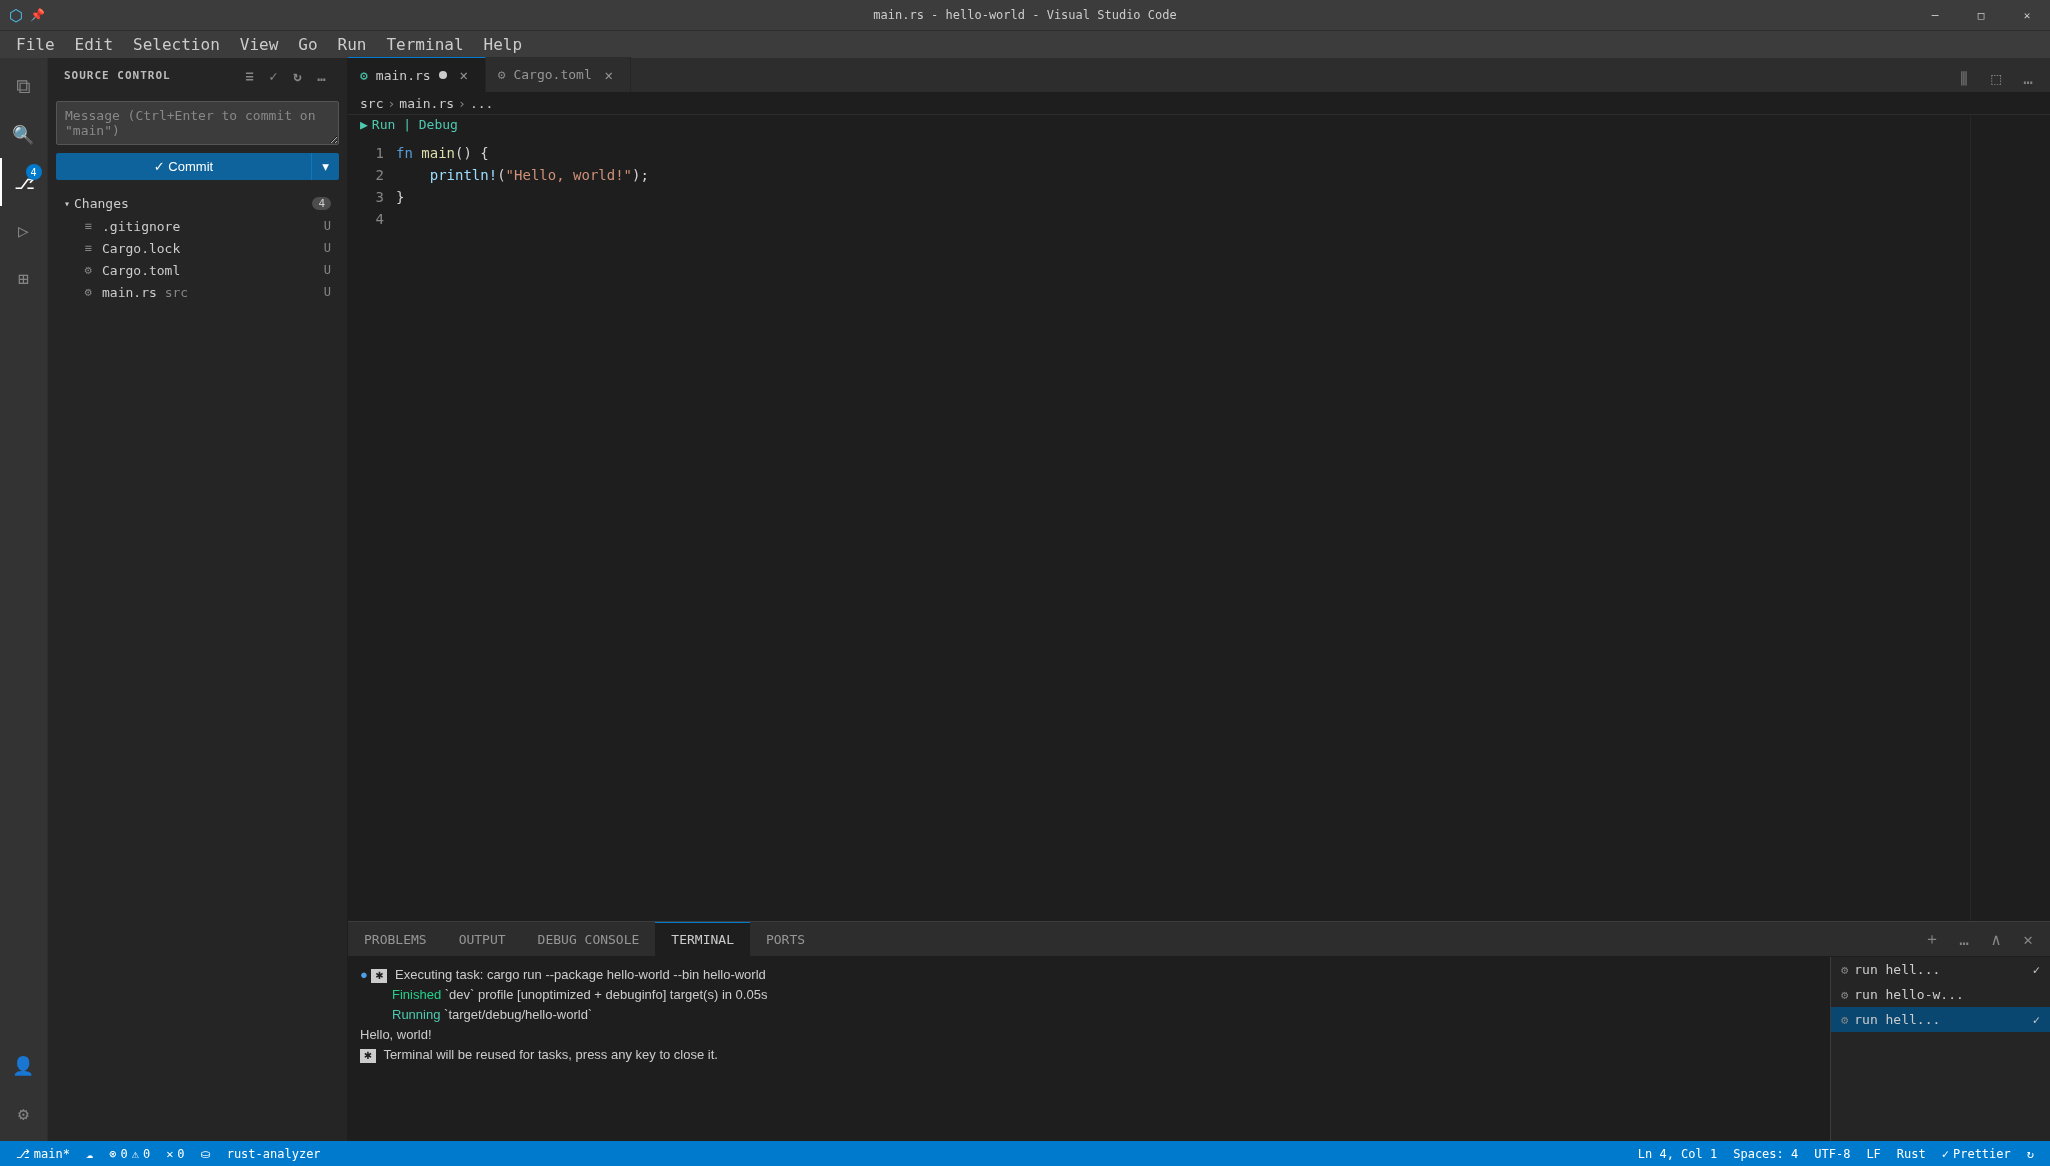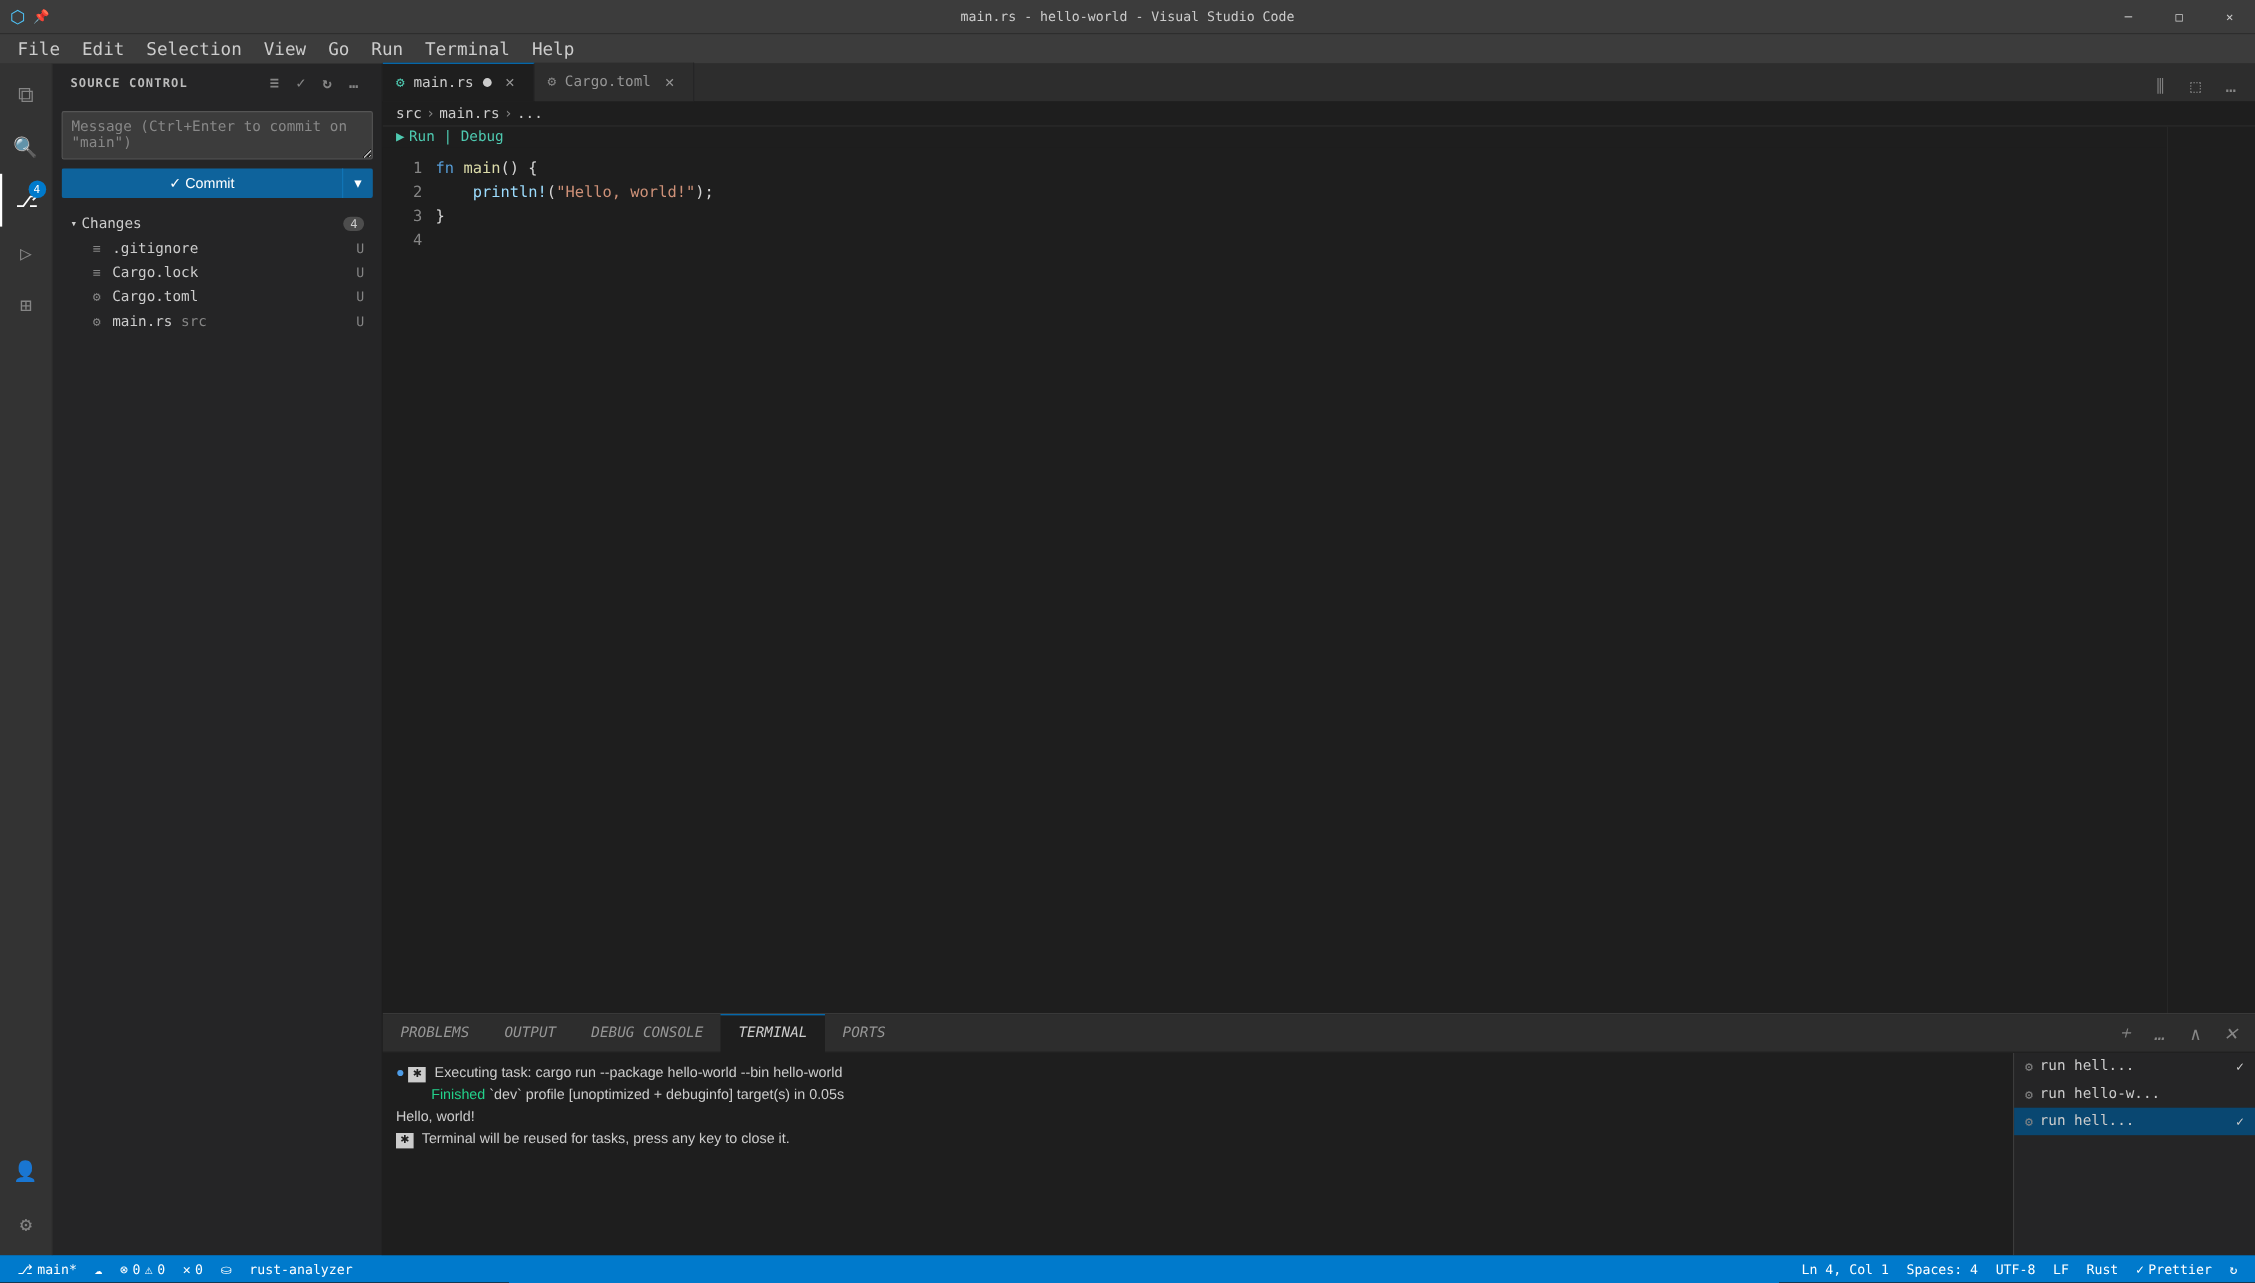--- a/index.html
+++ b/index.html
@@ -387,21 +387,20 @@
       border-top: 1px solid #3c3c3c;
       display: flex;
       flex-direction: column;
     }
     .terminal-tabs {
       height: 35px;
       background: #2d2d2d;
       display: flex;
       align-items: center;
       border-bottom: 1px solid #1e1e1e;
-      font-style: italic;
     }
     .terminal-tab {
       padding: 0 16px;
       height: 35px;
       display: flex;
       align-items: center;
       font-size: 13px;
       color: #969696;
       cursor: pointer;
     }
@@ -688,20 +687,24 @@
           <div class="terminal-content">
             <div>
               <span class="term-bullet">●</span>
               <span class="term-task-icon">✱</span>
               <span>Executing task: cargo run --package hello-world --bin hello-world</span>
             </div>
             <div style="margin-left:32px;">
               <span class="term-cyan">Finished</span>
               <span> `dev` profile [unoptimized + debuginfo] target(s) in 0.05s</span>
             </div>
+            <div style="margin-left:32px;">
+              <span class="term-green">Running</span>
+              <span> `target/debug/hello-world`</span>
+            </div>
             <div>Hello, world!</div>
             <div>
               <span class="term-task-icon">✱</span>
               <span>Terminal will be reused for tasks, press any key to close it.</span>
             </div>
           </div>
 
           <div style="position:relative;width:220px;background:#252526;border-left:1px solid #3c3c3c;">
             <div class="term-list-item">
               <span class="term-list-icon">⚙</span>

